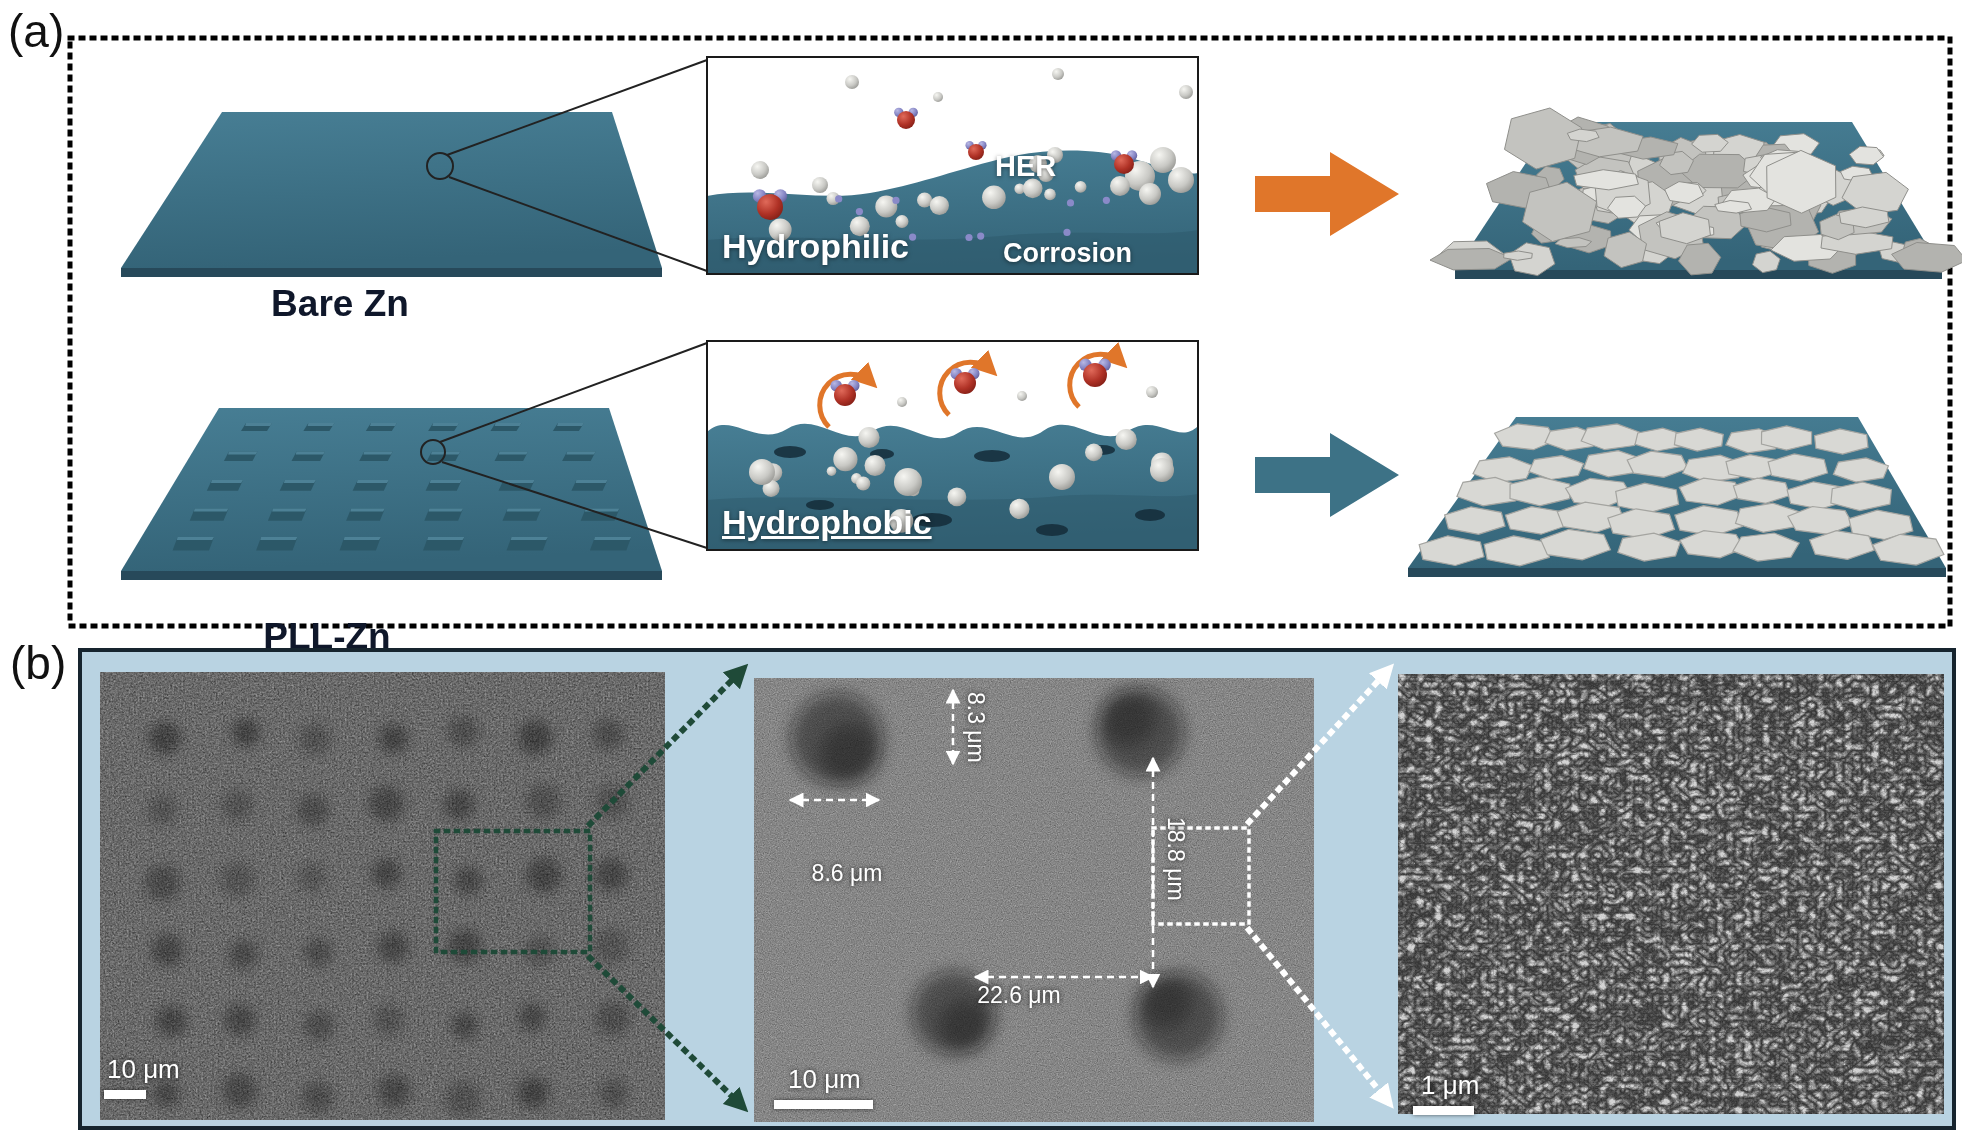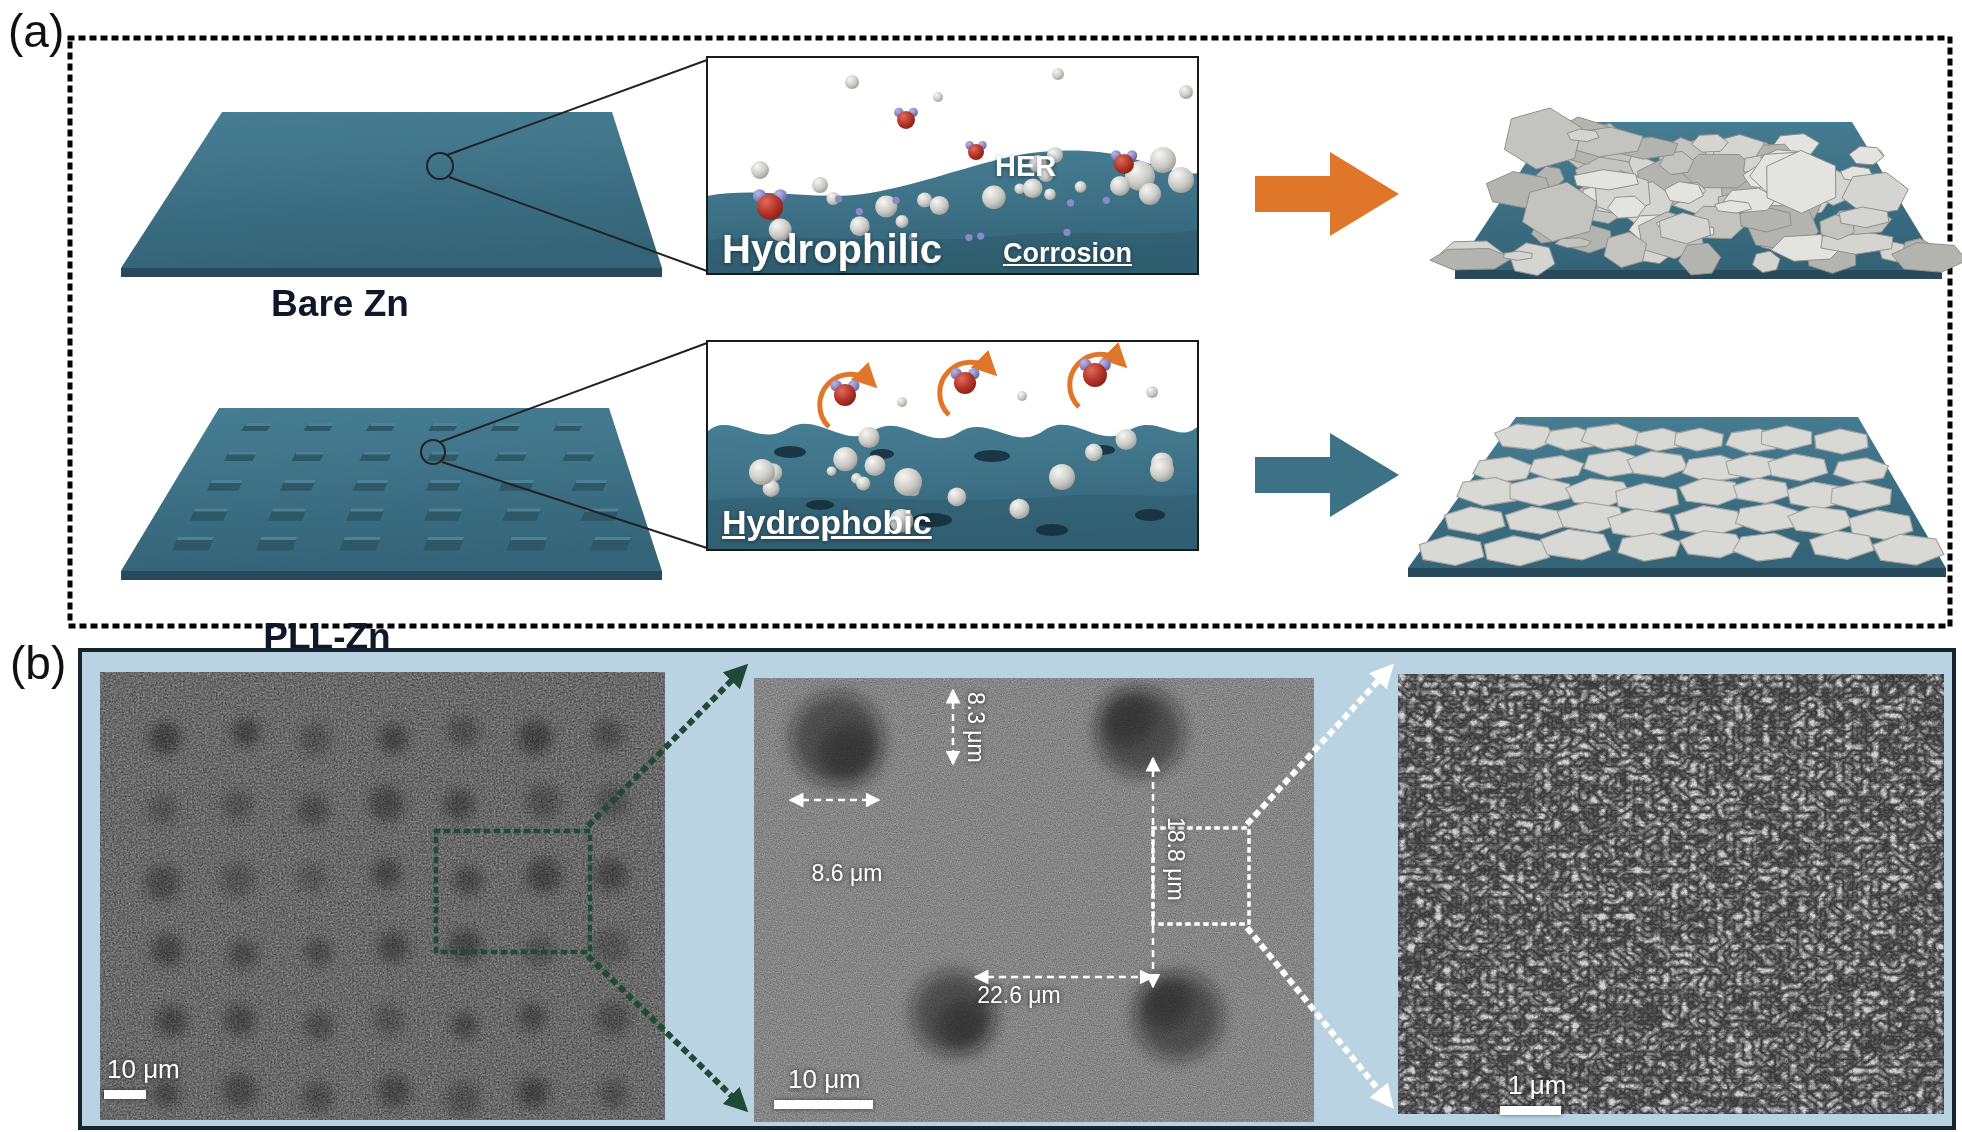--- a/index.html
+++ b/index.html
@@ -398,22 +398,22 @@
         <polygon points="1874.2,550.2 1847.5,559.4 1815.2,554.2 1809.6,539.9 1836.4,530.7 1868.7,535.9 " fill="#d8d8d4" stroke="#a4a4a0" stroke-width="1.2"></polygon>
         <polygon points="1943.9,554.5 1916.2,565.1 1880.6,560.3 1872.6,544.9 1900.3,534.3 1935.9,539.1 " fill="#d8d8d4" stroke="#a4a4a0" stroke-width="1.2"></polygon>
       </g>
   </g>
 </svg>
 
 <div class="abs tag" style="left:8px;top:4px;">(a)</div>
 <div class="abs sheet-label" style="left:255px;top:283px;">Bare Zn</div>
 <div class="abs sheet-label" style="left:242px;top:616px;">PLL-Zn</div>
 <div class="abs wet" style="left:995px;top:150px;font-size:29px;">HER</div>
-<div class="abs wet" style="left:722px;top:227px;font-size:40px;">Hydrophilic</div>
-<div class="abs wet" style="left:1003px;top:238px;font-size:27px;text-decoration:underline;">Corrosion</div>
+<div class="abs wet" style="left:722px;top:227px;font-size:34px;">Hydrophilic</div>
+<div class="abs wet" style="left:1003px;top:238px;font-size:27px;">Corrosion</div>
 <div class="abs wet" style="left:722px;top:503px;font-size:34px;text-decoration:underline;">Hydrophobic</div>
 
 <div class="abs tag" style="left:10px;top:636px;">(b)</div>
 
 <div class="panelB">
 
   <div class="sem sem1">
     <svg width="565" height="448">
       <defs>
         <filter id="nz1" x="0" y="0" width="100%" height="100%" color-interpolation-filters="sRGB">
@@ -569,17 +569,17 @@
   <div class="meas ctr" style="left:887px;top:330px;width:100px;">22.6 μm</div>
 
   <div class="sbar" style="left:22px;top:402px;">
     <div style="margin-left:3px;">10 μm</div>
     <div class="bar" style="width:42px;"></div>
   </div>
   <div class="sbar" style="left:692px;top:412px;">
     <div style="margin-left:14px;">10 μm</div>
     <div class="bar" style="width:99px;"></div>
   </div>
-  <div class="sbar" style="left:1418px;top:418px;">
+  <div class="sbar" style="left:1331px;top:418px;">
     <div style="margin-left:8px;">1 μm</div>
     <div class="bar" style="width:61px;"></div>
   </div>
 </div>
 
 </body></html>

